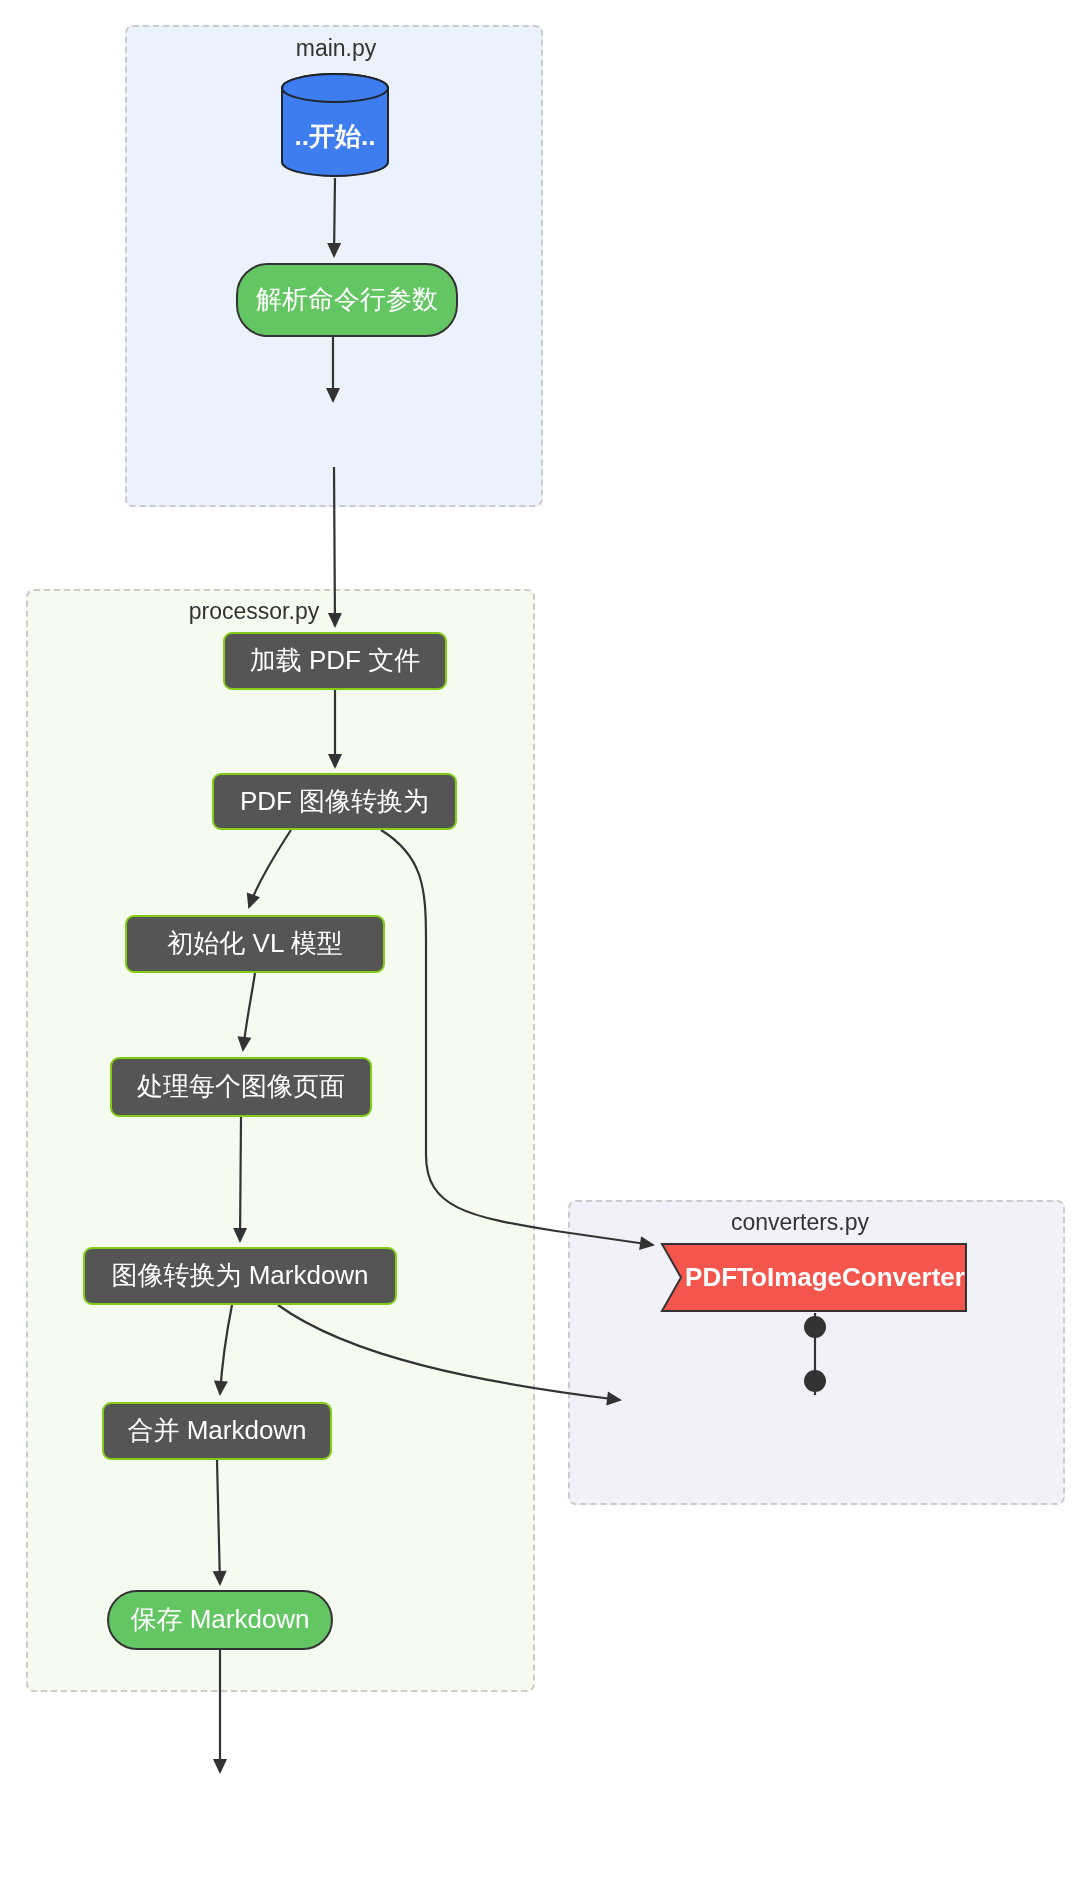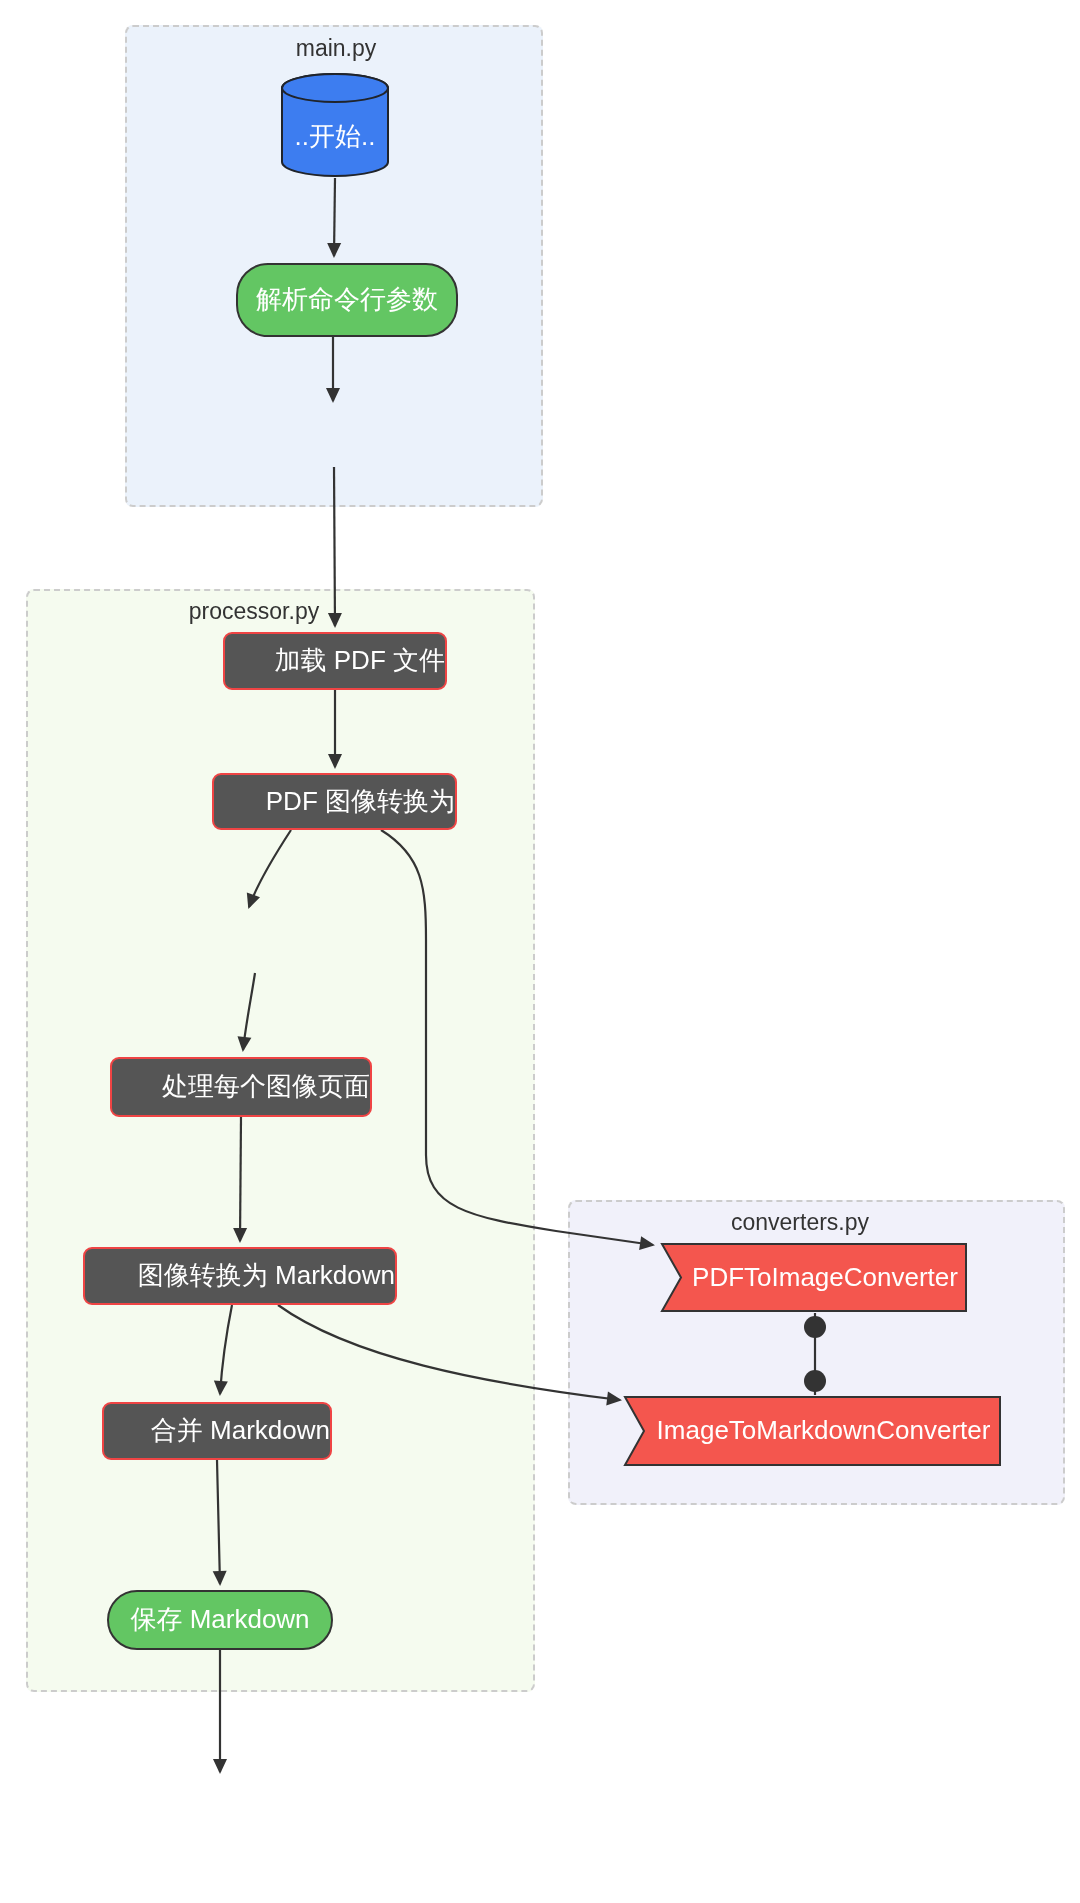--- a/index.html
+++ b/index.html
@@ -16,23 +16,23 @@
   .cluster.green{background:var(--cluster_green_bg);}
   .cluster.purple{background:var(--cluster_purple_bg);}
   .cluster-title{position:absolute;width:350px;text-align:center;font-size:23px;font-weight:500;color:var(--title_text);}
 
   svg.edges{position:absolute;left:0;top:0;z-index:5;}
   svg.edges path.edge{fill:none;stroke:var(--edge);stroke-width:2.2px;}
   svg.edges circle.dot{fill:var(--edge);}
 
   .node{position:absolute;z-index:10;display:flex;align-items:center;justify-content:center;
         color:var(--text_light);font-size:26px;box-sizing:border-box;text-align:center;line-height:1.15;}
-  .node.rect{background:var(--node_dark);border:2px solid #ef4444;border-radius:9px;justify-content:flex-end;}
+  .node.rect{background:var(--node_dark);border:2px solid #84cc16;border-radius:9px;}
   .node.stadium{background:var(--node_green);border:2px solid var(--node_border);border-radius:32px;}
-  .node.cylinder,.node.oddshape{background:transparent;border:none;padding:0;}
+  .node.cylinder,.node.oddshape{background:transparent;border:none;padding:0;font-weight:bold;}
   .node.cylinder svg,.node.oddshape svg{position:absolute;left:0;top:0;}
   .cyl-body{fill:var(--node_blue);stroke:#20242B;stroke-width:2;}
   .cyl-lid{fill:var(--node_blue);stroke:#20242B;stroke-width:2;}
   .odd-poly{fill:var(--node_red);stroke:var(--node_border);stroke-width:2;}
   .node .lbl{position:relative;z-index:2;}
   .node.cylinder .lbl{padding-top:24px;}
   .node.oddshape .lbl{padding-left:22px;}
 </style>
 </head>
 <body>
@@ -89,20 +89,23 @@
 
 
   <div class="node rect" style="left:223px;top:632px;width:224px;height:58px;">
     <span class="lbl">加载 PDF 文件</span>
   </div>
 
   <div class="node rect" style="left:212px;top:773px;width:245px;height:57px;">
     <span class="lbl">PDF 图像转换为</span>
   </div>
 
+  <div class="node rect" style="left:125px;top:915px;width:260px;height:58px;">
+    <span class="lbl">初始化 VL 模型</span>
+  </div>
 
   <div class="node rect" style="left:110px;top:1057px;width:262px;height:60px;">
     <span class="lbl">处理每个图像页面</span>
   </div>
 
   <div class="node rect" style="left:83px;top:1247px;width:314px;height:58px;">
     <span class="lbl">图像转换为 Markdown</span>
   </div>
 
   <div class="node rect" style="left:102px;top:1402px;width:230px;height:58px;">
@@ -114,20 +117,14 @@
   </div>
 
 
   <div class="node oddshape" style="left:660px;top:1242px;width:308px;height:71px;">
     <svg width="308" height="71" viewBox="0 0 308 71">
       <polygon class="odd-poly" points="2,2 306,2 306,69 2,69 21,35.5"></polygon>
     </svg>
     <span class="lbl">PDFToImageConverter</span>
   </div>
 
-  <div class="node oddshape" style="left:623px;top:1395px;width:379px;height:72px;">
-    <svg width="379" height="72" viewBox="0 0 379 72">
-      <polygon class="odd-poly" points="2,2 377,2 377,70 2,70 21,36"></polygon>
-    </svg>
-    <span class="lbl">ImageToMarkdownConverter</span>
-  </div>
 
 </div>
 
 </body></html>

